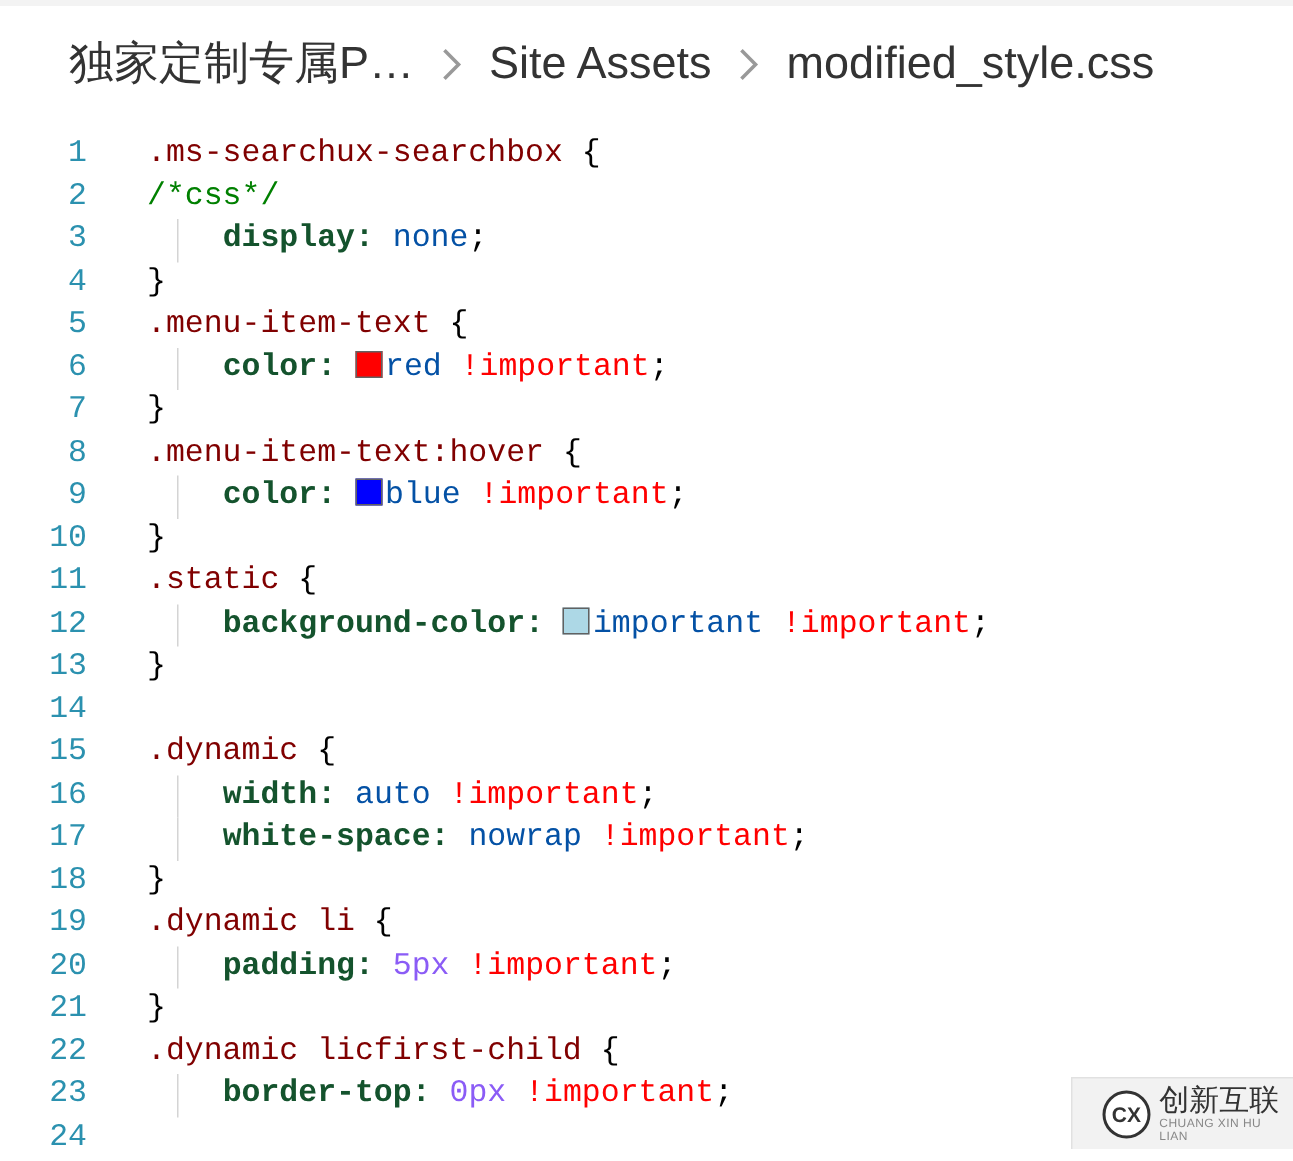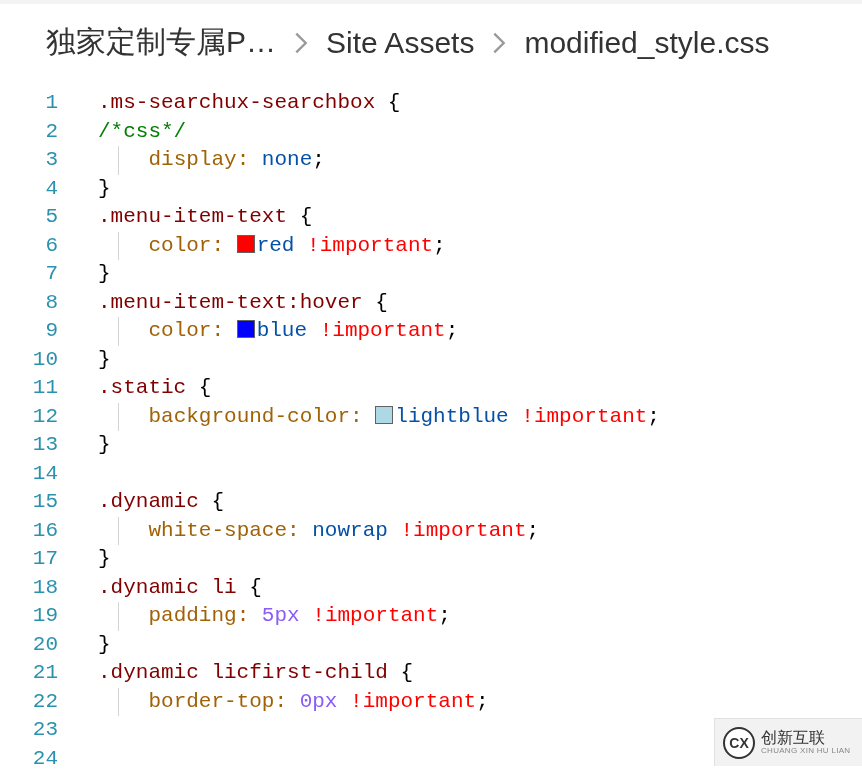--- a/index.html
+++ b/index.html
@@ -78,21 +78,21 @@
     position: absolute;
     left: 20px;
     top: 0;
     bottom: 0;
     border-left: 1px solid #d4d4d4;
   }
   
   .c-comment  { color: #008000; }
   .c-sel      { color: #800000; }
   .c-punct    { color: #000000; }
-  .c-prop     { color: #a16207; }
+  .c-prop     { color: #14532d; font-weight: bold; }
   .c-valkw    { color: #0451a5; text-align: right; }
   .c-num      { color: #8b5cf6; }
   .c-imp      { color: #ff0000; }
   .swatch {
     display: inline-block;
     width: 18px;
     height: 18px;
     border: 1px solid #616161;
     vertical-align: -2px;
     margin-right: 2px;
@@ -101,42 +101,42 @@
     position: absolute;
     right: 0;
     bottom: 8px;
     width: 148px;
     height: 48px;
     background: #f2f2f2;
     border-top: 1px solid #e1e1e1;
     border-left: 1px solid #e1e1e1;
     display: flex;
     align-items: center;
-    padding-left: 8px;
+    padding-left: 20px;
     gap: 6px;
   }
   .wm-logo {
     width: 32px;
     height: 32px;
     border-radius: 50%;
     border: 2px solid #333;
     display: flex;
     align-items: center;
     justify-content: center;
     font-weight: bold;
     font-size: 14px;
     color: #333;
     background: #fff;
   }
   .wm-text {
     display: flex;
     flex-direction: column;
     line-height: 1.1;
   }
-  .wm-cn { font-size: 16px; color: #333; font-weight: 500; }
+  .wm-cn { font-size: 20px; color: #333; font-weight: 500; }
   .wm-en { font-size: 8px; color: #888; letter-spacing: 0.3px; }
 </style>
 </head>
 <body>
 
 <div class="topbar"></div>
 
 <nav class="breadcrumb">
   <span class="breadcrumb-item truncated">独家定制专属P…</span>
   <span class="chevron">
@@ -185,24 +185,25 @@
       <div class="code-line"><span class="c-comment">/*css*/</span></div>
       <div class="code-line indent-guide"><span>    </span><span class="c-prop">display:</span><span> </span><span class="c-valkw">none</span><span class="c-punct">;</span></div>
       <div class="code-line"><span class="c-punct">}</span></div>
       <div class="code-line"><span class="c-sel">.menu-item-text</span><span class="c-punct"> {</span></div>
       <div class="code-line indent-guide"><span>    </span><span class="c-prop">color:</span><span> </span><span class="swatch" style="background: rgb(255, 0, 0);"></span><span class="c-valkw">red</span><span> </span><span class="c-imp">!important</span><span class="c-punct">;</span></div>
       <div class="code-line"><span class="c-punct">}</span></div>
       <div class="code-line"><span class="c-sel">.menu-item-text:hover</span><span class="c-punct"> {</span></div>
       <div class="code-line indent-guide"><span>    </span><span class="c-prop">color:</span><span> </span><span class="swatch" style="background: rgb(0, 0, 255);"></span><span class="c-valkw">blue</span><span> </span><span class="c-imp">!important</span><span class="c-punct">;</span></div>
       <div class="code-line"><span class="c-punct">}</span></div>
       <div class="code-line"><span class="c-sel">.static</span><span class="c-punct"> {</span></div>
-      <div class="code-line indent-guide"><span>    </span><span class="c-prop">background-color:</span><span> </span><span class="swatch" style="background: rgb(173, 216, 230);"></span><span class="c-valkw">lightblue</span><span> </span><span class="c-imp">!important</span><span class="c-punct">;</span></div>
+      <div class="code-line indent-guide"><span>    </span><span class="c-prop">background-color:</span><span> </span><span class="swatch" style="background: rgb(173, 216, 230);"></span><span class="c-valkw">important</span><span> </span><span class="c-imp">!important</span><span class="c-punct">;</span></div>
       <div class="code-line"><span class="c-punct">}</span></div>
       <div class="code-line"></div>
       <div class="code-line"><span class="c-sel">.dynamic</span><span class="c-punct"> {</span></div>
+      <div class="code-line indent-guide"><span>    </span><span class="c-prop">width:</span><span> </span><span class="c-valkw">auto</span><span> </span><span class="c-imp">!important</span><span class="c-punct">;</span></div>
       <div class="code-line indent-guide"><span>    </span><span class="c-prop">white-space:</span><span> </span><span class="c-valkw">nowrap</span><span> </span><span class="c-imp">!important</span><span class="c-punct">;</span></div>
       <div class="code-line"><span class="c-punct">}</span></div>
       <div class="code-line"><span class="c-sel">.dynamic li</span><span class="c-punct"> {</span></div>
       <div class="code-line indent-guide"><span>    </span><span class="c-prop">padding:</span><span> </span><span class="c-num">5px</span><span> </span><span class="c-imp">!important</span><span class="c-punct">;</span></div>
       <div class="code-line"><span class="c-punct">}</span></div>
       <div class="code-line"><span class="c-sel">.dynamic licfirst-child</span><span class="c-punct"> {</span></div>
       <div class="code-line indent-guide"><span>    </span><span class="c-prop">border-top:</span><span> </span><span class="c-num">0px</span><span> </span><span class="c-imp">!important</span><span class="c-punct">;</span></div>
     </div>
 </div>
 

